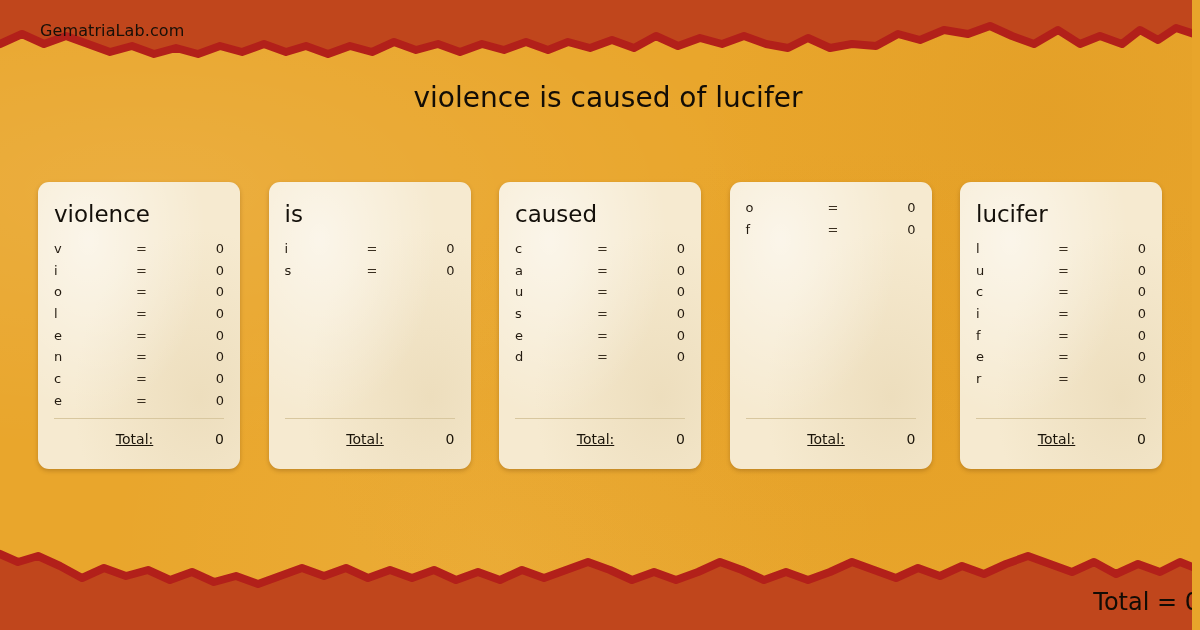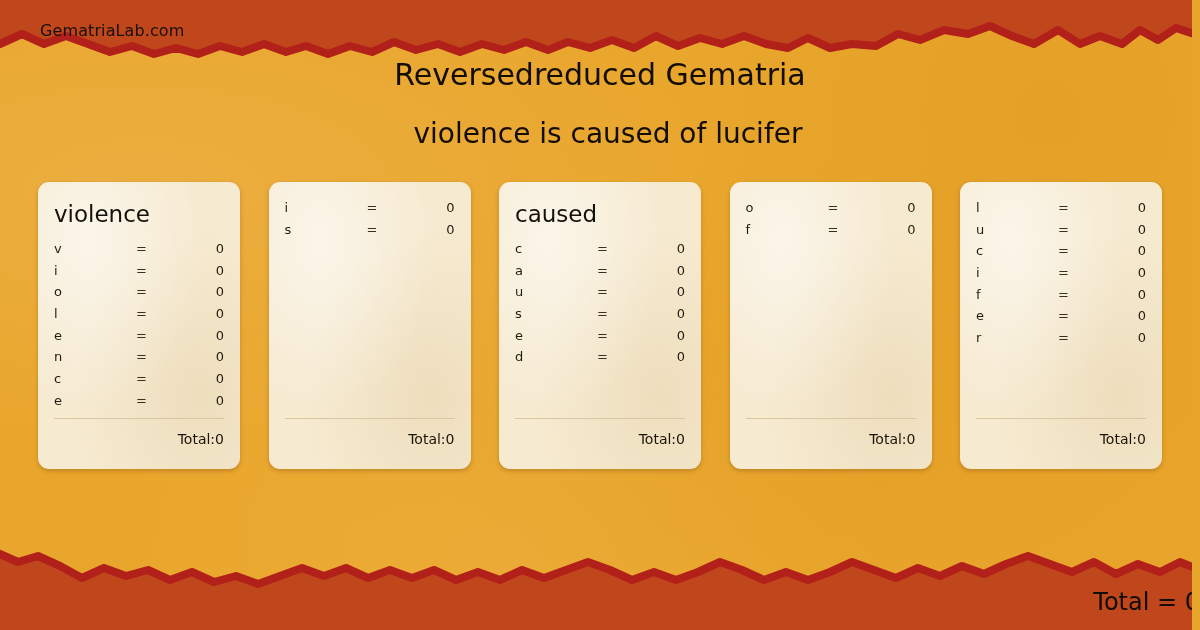--- a/index.html
+++ b/index.html
@@ -124,21 +124,21 @@
     border-top: 1px solid #d8c79f;
     margin: 0 0 0 0;
   }
   .total-row {
     display: flex;
     align-items: baseline;
     padding-top: 12px;
     font-size: 14px;
     color: #1b1409;
   }
-  .total-row .tr-label { flex: 1 1 auto; text-align: right; }
+  .total-row .tr-label { flex: 1 1 auto; text-align: center; text-decoration: underline; }
   .total-row .tr-val { flex: 0 0 auto; text-align: right; }
 
   
   #grand-total {
     position: absolute;
     left: 0;
     bottom: 8px;
     width: 1200px;
     text-align: right;
     font-size: 24px;
@@ -163,21 +163,20 @@
            L264,44 L286,52 L306,46 L328,54 L350,46 L372,52 L394,42 L416,50 L438,44 L460,52 L482,44 L504,50
            L526,42 L548,50 L568,42 L590,48 L612,40 L634,48 L656,36 L678,46 L700,38 L722,44 L744,36 L766,44
            L788,48 L808,38 L830,48 L852,44 L876,46 L898,34 L920,40 L944,30 L968,34 L990,26 L1012,36 L1034,44
            L1058,30 L1080,44 L1100,36 L1122,44 L1140,30 L1158,40 L1176,28 L1200,36"></path>
     </svg>
   </div>
 
   <div class="logo">GematriaLab.com</div>
 
   <div class="heading-wrap">
-    <div id="cipher-title">Reversedreduced Gematria</div>
     <div id="phrase-title">violence is caused of lucifer</div>
   </div>
 
   <div id="cards">
       <div class="card">
         <div class="card-title">violence</div>
         <div class="letter-rows">
           <div class="letter-row">
             <span class="lr-char">v</span>
             <span class="lr-eq">=</span>
@@ -219,20 +218,21 @@
             <span class="lr-val">0</span>
           </div>
         </div>
         <div class="card-sep"></div>
         <div class="total-row">
           <span class="tr-label">Total:</span>
           <span class="tr-val">0</span>
         </div>
       </div>
       <div class="card">
+        <div class="card-title">is</div>
         <div class="letter-rows">
           <div class="letter-row">
             <span class="lr-char">i</span>
             <span class="lr-eq">=</span>
             <span class="lr-val">0</span>
           </div>
           <div class="letter-row">
             <span class="lr-char">s</span>
             <span class="lr-eq">=</span>
             <span class="lr-val">0</span>
@@ -297,20 +297,21 @@
             <span class="lr-val">0</span>
           </div>
         </div>
         <div class="card-sep"></div>
         <div class="total-row">
           <span class="tr-label">Total:</span>
           <span class="tr-val">0</span>
         </div>
       </div>
       <div class="card">
+        <div class="card-title">lucifer</div>
         <div class="letter-rows">
           <div class="letter-row">
             <span class="lr-char">l</span>
             <span class="lr-eq">=</span>
             <span class="lr-val">0</span>
           </div>
           <div class="letter-row">
             <span class="lr-char">u</span>
             <span class="lr-eq">=</span>
             <span class="lr-val">0</span>

